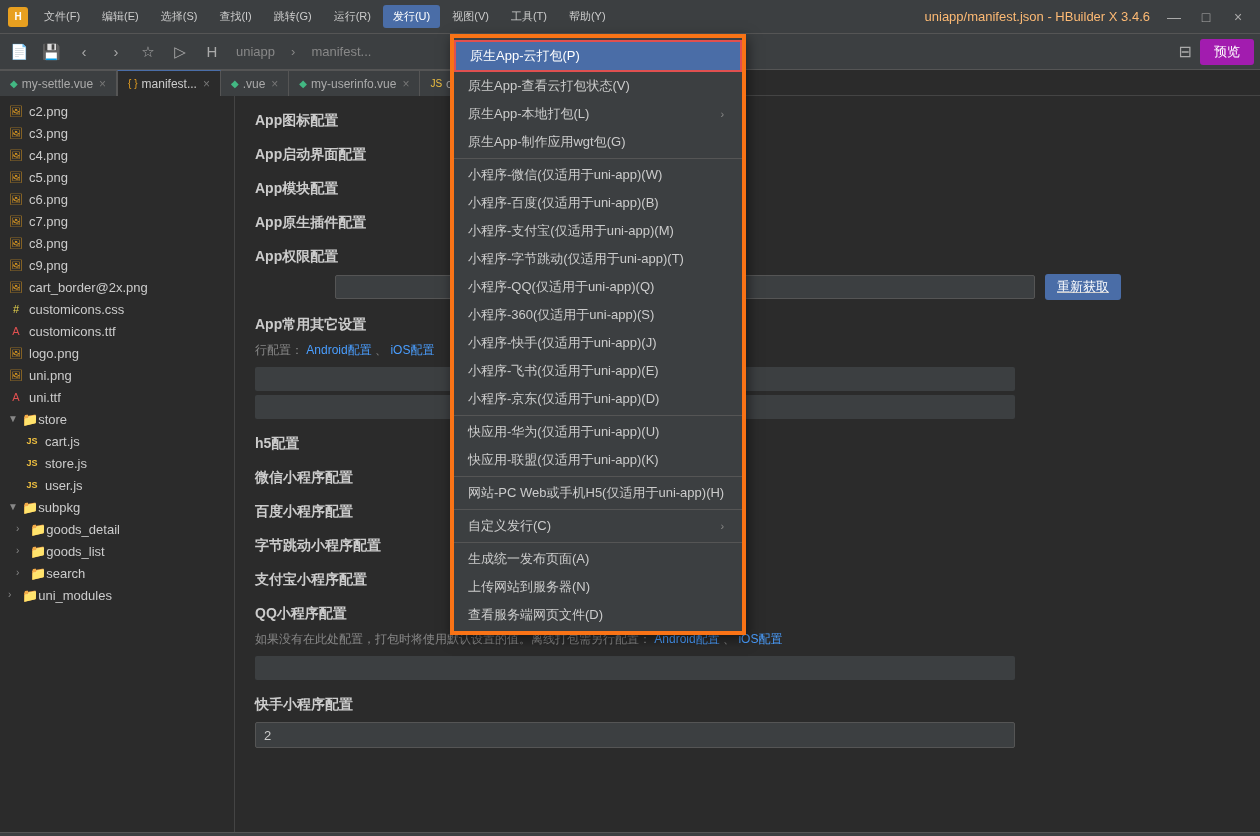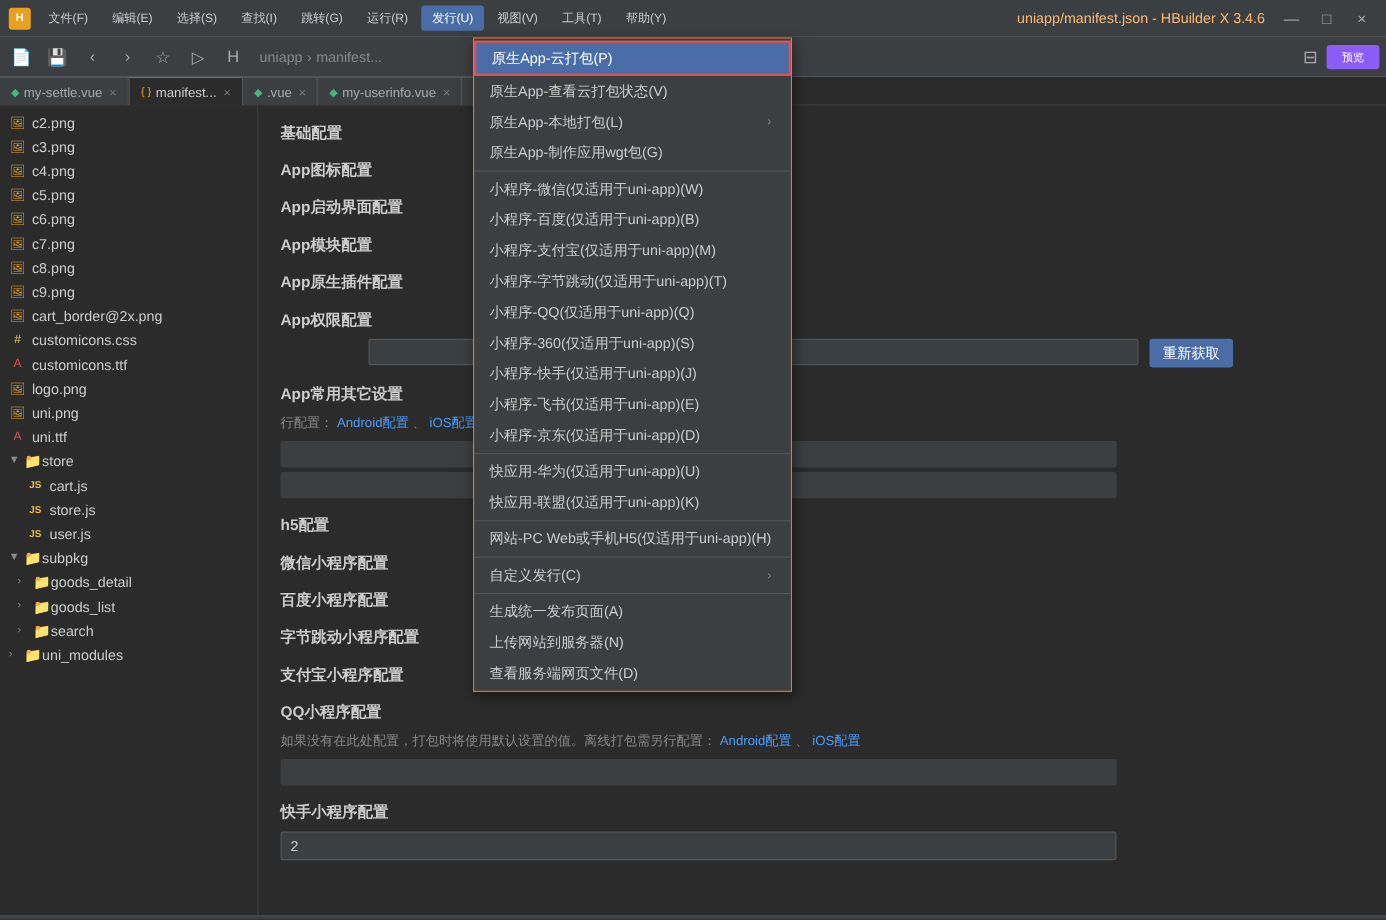--- a/index.html
+++ b/index.html
@@ -76,34 +76,34 @@
       width: 28px; height: 28px;
       background: transparent;
       border: none;
       color: #aaa;
       cursor: pointer;
       font-size: 15px;
       display: flex; align-items: center; justify-content: center;
       border-radius: 3px;
     }
     #toolbar .breadcrumb {
-      display: flex; align-items: flex-start; gap: 4px;
+      display: flex; align-items: flex-start; gap: 16px;
       font-size: 13px; color: #aaa;
       margin-left: 6px;
     }
     #toolbar .breadcrumb span { color: #888; }
     #toolbar .spacer { flex: 1; }
     #toolbar .preview-btn {
-      background: #8b5cf6;
+      background: #a21caf;
       color: #fff;
       border: none;
       padding: 4px 14px;
       border-radius: 3px;
       cursor: pointer;
-      font-size: 10px;
+      font-size: 13px;
     }
     #toolbar .filter-icon {
       color: #aaa; font-size: 16px; cursor: pointer; padding: 4px;
     }
 
     
     #main {
       display: flex;
       height: calc(836px - 34px - 36px - 30px);
     }
@@ -194,23 +194,23 @@
       padding: 0 12px;
       font-size: 12px;
       color: #888;
       gap: 16px;
     }
 
     
     #run-menu-dropdown {
       position: absolute;
       top: 34px;
-      left: 430px;
+      left: 450px;
       background: #3c3f41;
-      border: 1px solid #f97316;
+      border: 4px solid #f97316;
       min-width: 210px;
       z-index: 100;
       box-shadow: 2px 4px 12px rgba(0,0,0,0.5);
       padding: 2px 0;
     }
     .menu-divider { height: 1px; background: #555; margin: 2px 0; }
     .dropdown-item {
       display: flex;
       align-items: center;
       justify-content: space-between;
@@ -414,28 +414,27 @@
       <span>search</span>
     </div>
     <div class="folder-row">
       <span class="arrow">›</span>
       <span class="icon icon-folder">📁</span>
       <span>uni_modules</span>
     </div>
   </div>
 
   <div id="content">
-    <div class="section-title">基础配置</div>
     <div class="section-title">App图标配置</div>
     <div class="section-title">App启动界面配置</div>
     <div class="section-title">App模块配置</div>
     <div class="section-title">App原生插件配置</div>
     <div class="section-title">App权限配置</div>
 
-    <div style="display:flex; margin: 8px 0;">
+    <div style="display:flex; align-items:center; margin: 8px 0; text-decoration: underline;">
       <span style="color:#aaa; min-width:80px; font-size:13px;"></span>
       <input class="config-input" style="flex: 1 1 0%; max-width: 700px;" value="">
       <button class="refresh-btn">重新获取</button>
     </div>
 
     <div class="section-title">App常用其它设置</div>
 
     <div class="info-text">
       <span>行配置：</span>
       <span class="link-text">Android配置</span>

